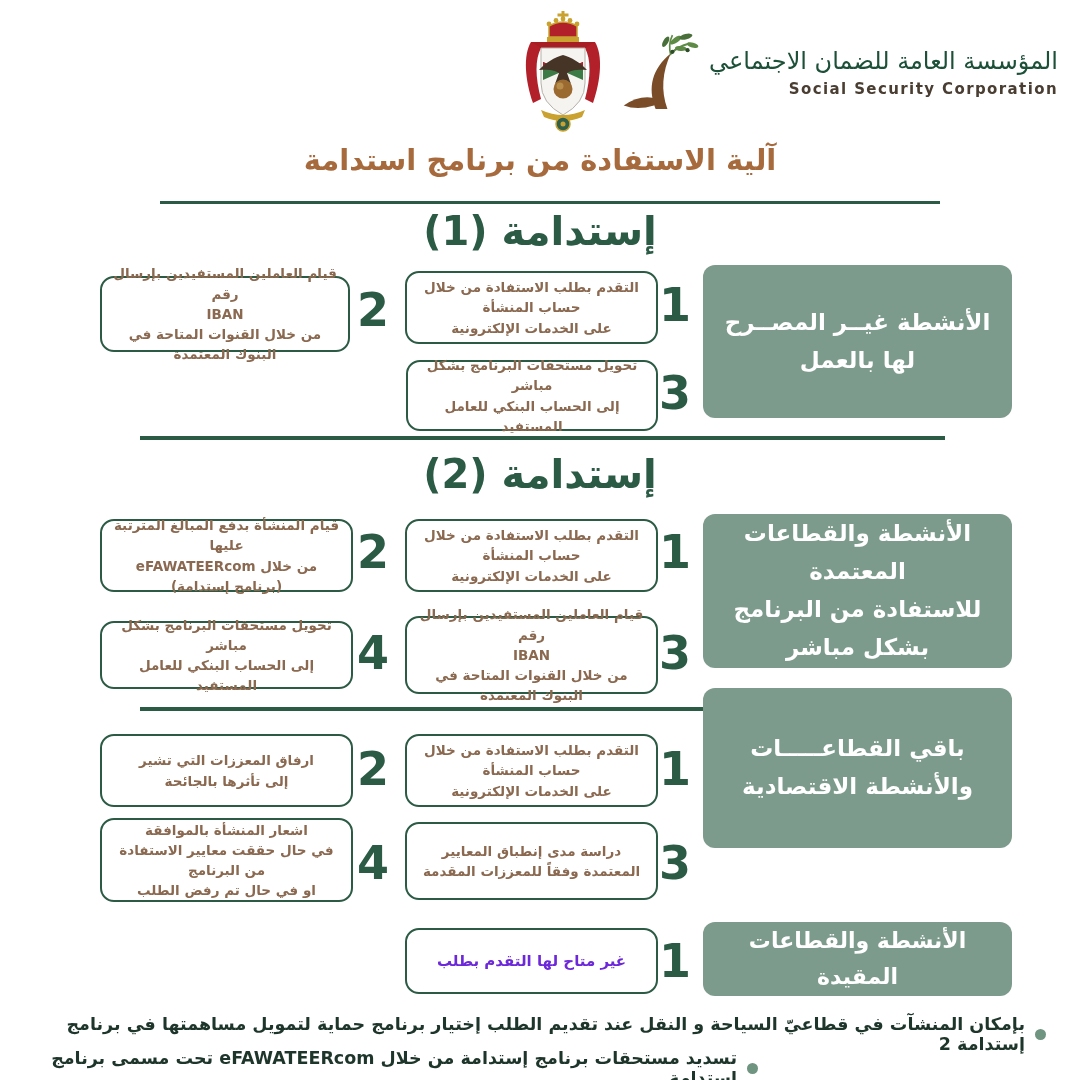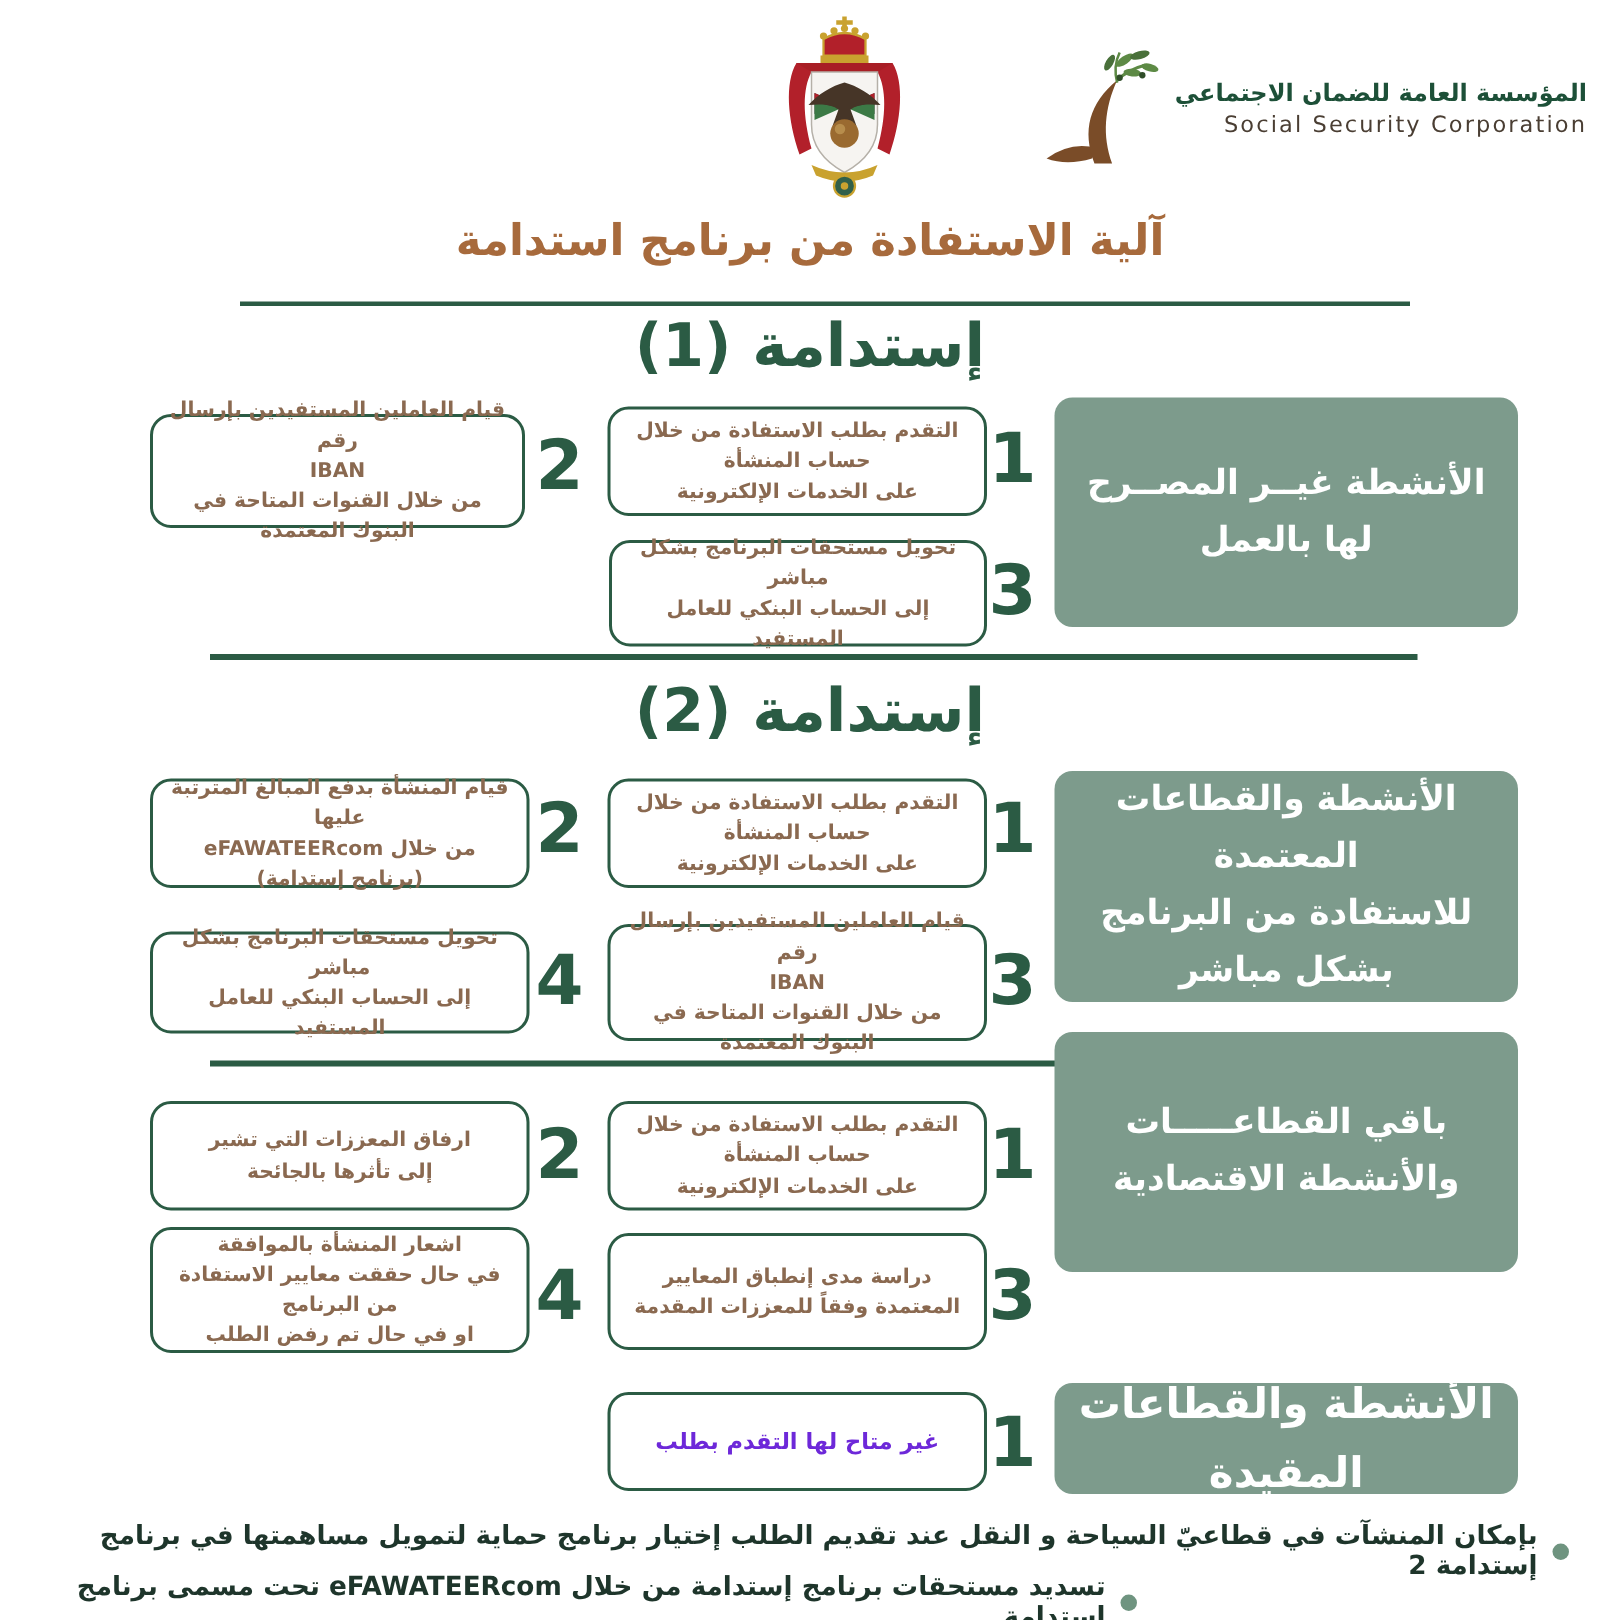--- a/index.html
+++ b/index.html
@@ -5,22 +5,22 @@
   html,body{margin:0;padding:0;background:#ffffff;}
   .canvas{
     position:relative;width:1080px;height:1080px;background:#ffffff;
     font-family:"DejaVu Sans","Liberation Sans",sans-serif;overflow:hidden;
   }
   
   .emblem{position:absolute;left:503px;top:10px;width:120px;height:132px;}
   .ssc-logo{position:absolute;right:22px;top:30px;display:flex;align-items:center;gap:8px;}
   .ssc-tree{width:84px;height:84px;flex:0 0 auto;}
   .ssc-text{display:flex;flex-direction:column;align-items:flex-end;}
-  .ssc-ar{color:#1d5038;font-size:16px;font-weight:bold;direction:rtl;line-height:1.3;}
-  .ssc-en{color:#4a3e33;font-size:15px;font-weight:normal;letter-spacing:1.4px;margin-top:2px;}
+  .ssc-ar{color:#1d5038;font-size:24px;font-weight:normal;direction:rtl;line-height:1.3;}
+  .ssc-en{color:#4a3e33;font-size:15px;font-weight:bold;letter-spacing:1.4px;margin-top:2px;}
   
   .main-title{position:absolute;left:0;top:143px;width:100%;text-align:center;
     color:#a76a3c;font-size:29px;font-weight:bold;direction:rtl;}
   .title-underline{position:absolute;left:160px;top:201px;width:780px;height:3px;background:#2b5b44;}
   
   .sec-heading{position:absolute;left:0;width:100%;text-align:center;color:#2b5b44;
     font-size:40px;font-weight:bold;direction:rtl;line-height:1.2;}
   .catbox{position:absolute;left:703px;width:309px;background:#7d9b8c;border-radius:12px;
     color:#ffffff;display:flex;align-items:center;justify-content:center;text-align:center;
     font-size:23px;font-weight:bold;direction:rtl;line-height:1.65;white-space:pre-line;padding:0 10px;box-sizing:border-box;}
@@ -148,21 +148,21 @@
 
   <div class="num" style="left:652px;top:840px">3</div>
   <div class="sbox" style="left:405px;top:822px;width:253px;height:78px">دراسة مدى إنطباق المعايير
 المعتمدة وفقاً للمعززات المقدمة</div>
 
   <div class="num" style="left:350px;top:840px">4</div>
   <div class="sbox" style="left:100px;top:818px;width:253px;height:84px">اشعار المنشأة بالموافقة
 في حال  حققت معايير الاستفادة من البرنامج
 او في حال تم رفض الطلب</div>
 
-  <div class="catbox" style="top:922px;height:74px;font-size:28px">الأنشطة والقطاعات المقيدة</div>
+  <div class="catbox" style="top:922px;height:74px;font-size:22px">الأنشطة والقطاعات المقيدة</div>
 
   <div class="num" style="left:652px;top:938px">1</div>
   <div class="sbox restricted" style="left:405px;top:928px;width:253px;height:66px">غير متاح لها التقدم بطلب</div>
 
   <div class="footnote" style="right:34px;top:1014px">
     <span class="bullet"></span>
     <span>بإمكان المنشآت في قطاعيّ السياحة و النقل عند تقديم الطلب إختيار برنامج حماية لتمويل مساهمتها في برنامج إستدامة 2</span>
   </div>
   <div class="footnote" style="right:322px;top:1048px">
     <span class="bullet"></span>

